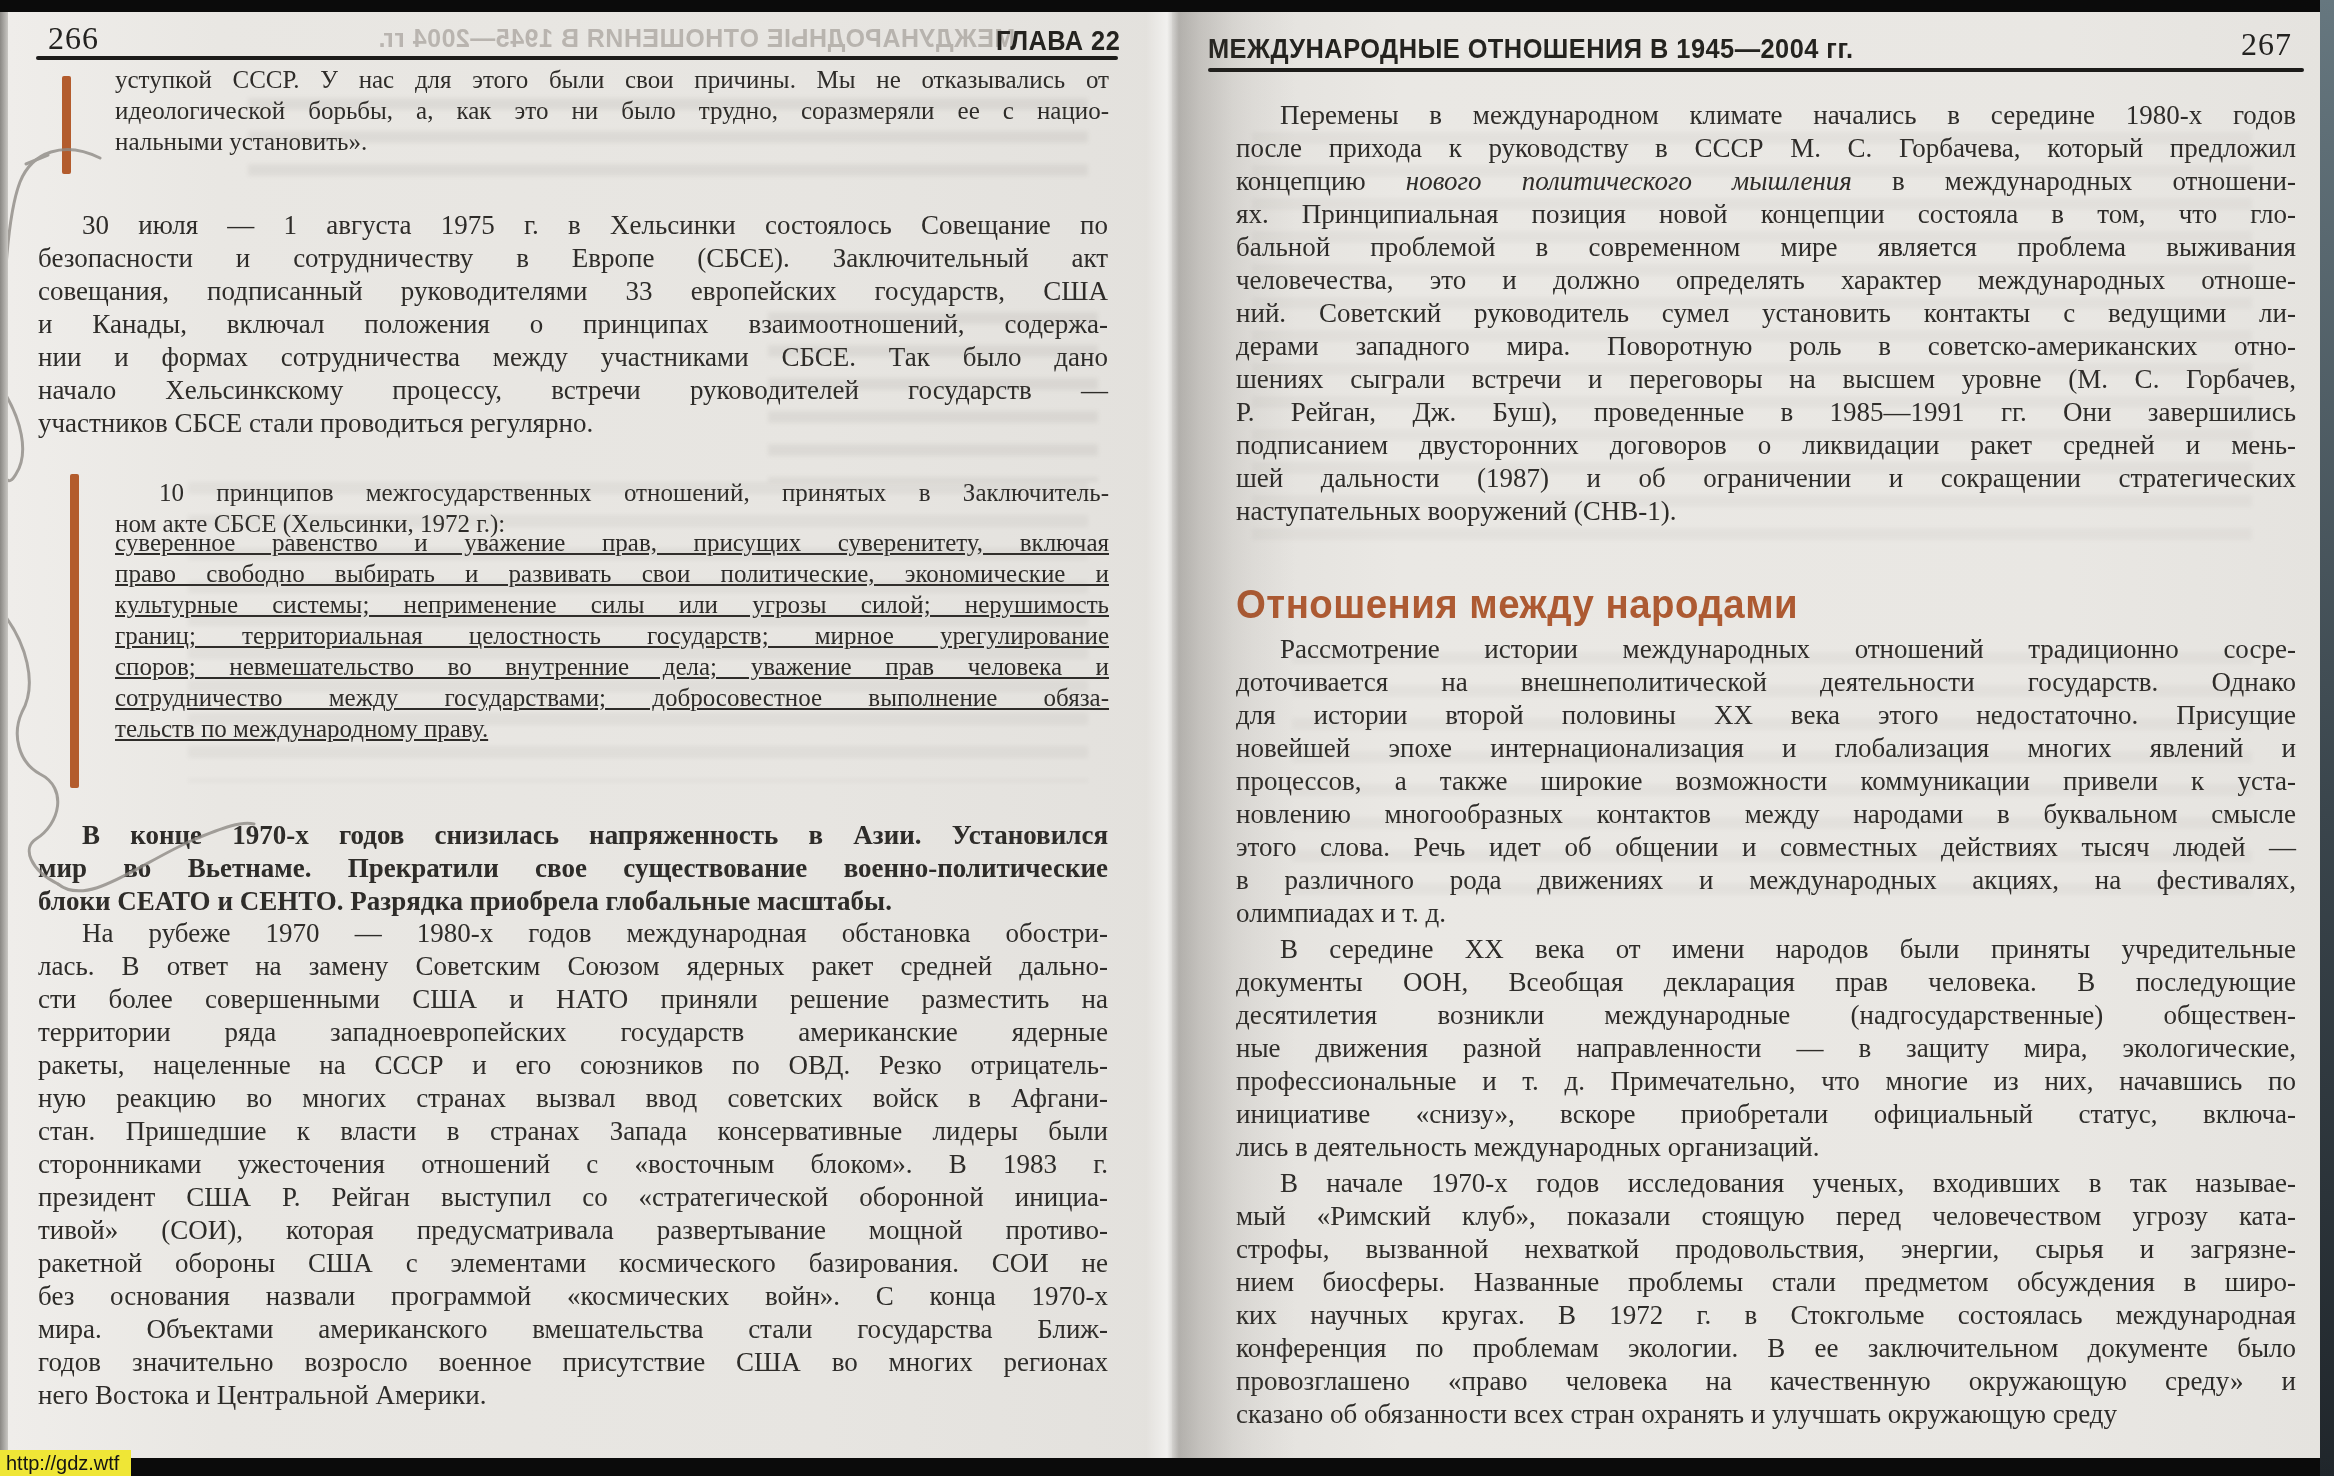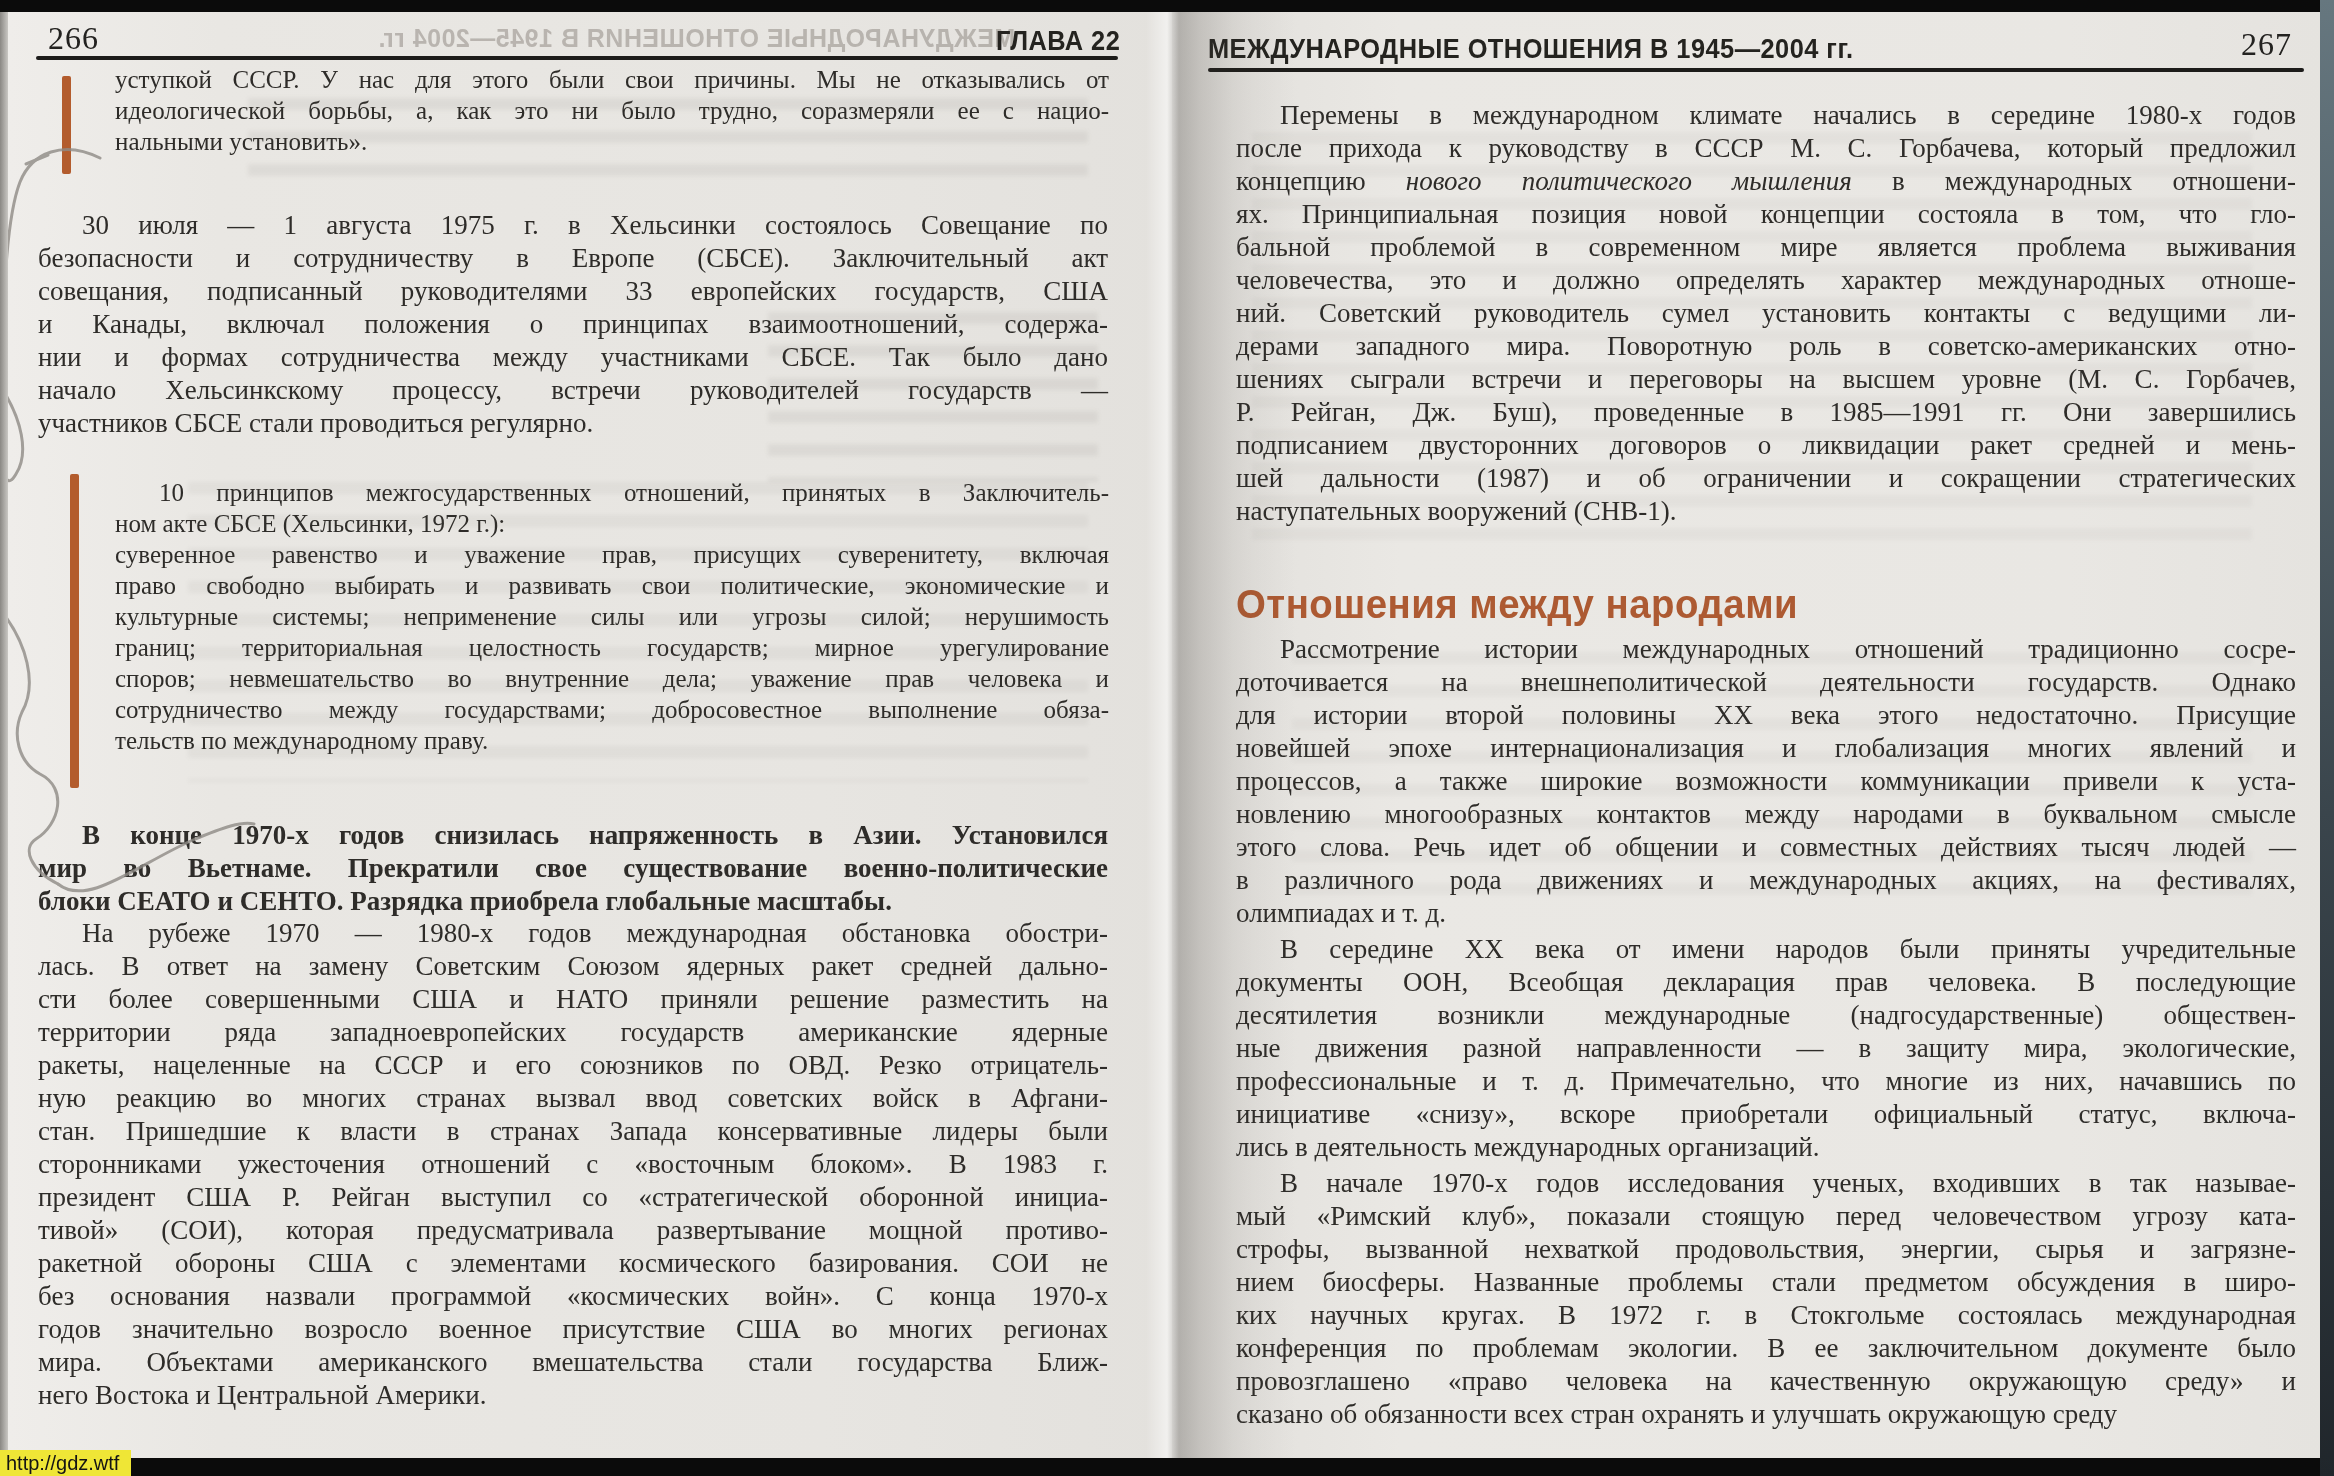--- a/index.html
+++ b/index.html
@@ -71,21 +71,21 @@
         <div class="line">нии и формах сотрудничества между участниками СБСЕ. Так было дано</div>
         <div class="line">начало Хельсинкскому процессу, встречи руководителей государств —</div>
         <div class="line last">участников СБСЕ стали проводиться регулярно.</div>
       </div>
 
     <div class="quote-bar" style="left:62px;top:462px;height:314px;"></div>
     <div class="tblock quote indent" style="left:107px;top:465px;width:994px;">
         <div class="line first">10 принципов межгосударственных отношений, принятых в Заключитель-</div>
         <div class="line last">ном акте СБСЕ (Хельсинки, 1972 г.):</div>
       </div>
-    <div class="tblock quote" style="left:107px;top:527px;width:994px;">
+    <div class="tblock quote" style="left:107px;top:515px;width:994px;text-decoration:underline;">
         <div class="line first">суверенное равенство и уважение прав, присущих суверенитету, включая</div>
         <div class="line">право свободно выбирать и развивать свои политические, экономические и</div>
         <div class="line">культурные системы; неприменение силы или угрозы силой; нерушимость</div>
         <div class="line">границ; территориальная целостность государств; мирное урегулирование</div>
         <div class="line">споров; невмешательство во внутренние дела; уважение прав человека и</div>
         <div class="line">сотрудничество между государствами; добросовестное выполнение обяза-</div>
         <div class="line last">тельств по международному праву.</div>
       </div>
 
     <div class="tblock para indent" style="left:30px;top:807px;width:1070px;font-weight:bold;">
@@ -100,22 +100,22 @@
         <div class="line">сти более совершенными США и НАТО приняли решение разместить на</div>
         <div class="line">территории ряда западноевропейских государств американские ядерные</div>
         <div class="line">ракеты, нацеленные на СССР и его союзников по ОВД. Резко отрицатель-</div>
         <div class="line">ную реакцию во многих странах вызвал ввод советских войск в Афгани-</div>
         <div class="line">стан. Пришедшие к власти в странах Запада консервативные лидеры были</div>
         <div class="line">сторонниками ужесточения отношений с «восточным блоком». В 1983 г.</div>
         <div class="line">президент  США Р. Рейган выступил со «стратегической оборонной инициа-</div>
         <div class="line">тивой» (СОИ), которая предусматривала развертывание мощной противо-</div>
         <div class="line">ракетной обороны США с элементами космического базирования. СОИ не</div>
         <div class="line">без основания назвали программой «космических войн». С конца 1970-х</div>
+        <div class="line">мира. Объектами американского вмешательства стали государства Ближ-</div>
         <div class="line">годов значительно возросло военное присутствие США во многих регионах</div>
-        <div class="line">мира. Объектами американского вмешательства стали государства Ближ-</div>
         <div class="line last">него Востока и Центральной Америки.</div>
       </div>
 
     <svg class="pencil" width="260" height="900" viewBox="0 0 260 900">
       <g fill="none" stroke="#8f8b86" stroke-width="3" stroke-linecap="round" opacity="0.8">
         <path d="M 18 152 L 40 143"></path>
         <path d="M 92 146 C 56 128, 24 140, 12 170 C 2 196, -2 240, -4 292"></path>
         <path d="M -4 380 C 12 406, 22 440, 8 462 C 0 476, -4 466, -6 450"></path>
         <path d="M -6 600 C 18 630, 30 672, 14 700 C 4 722, 10 750, 32 762 C 60 776, 52 812, 28 827 C 14 836, 22 858, 50 872"></path>
         <path d="M 50 872 C 80 896, 130 852, 185 828 C 216 815, 234 809, 246 812"></path>

